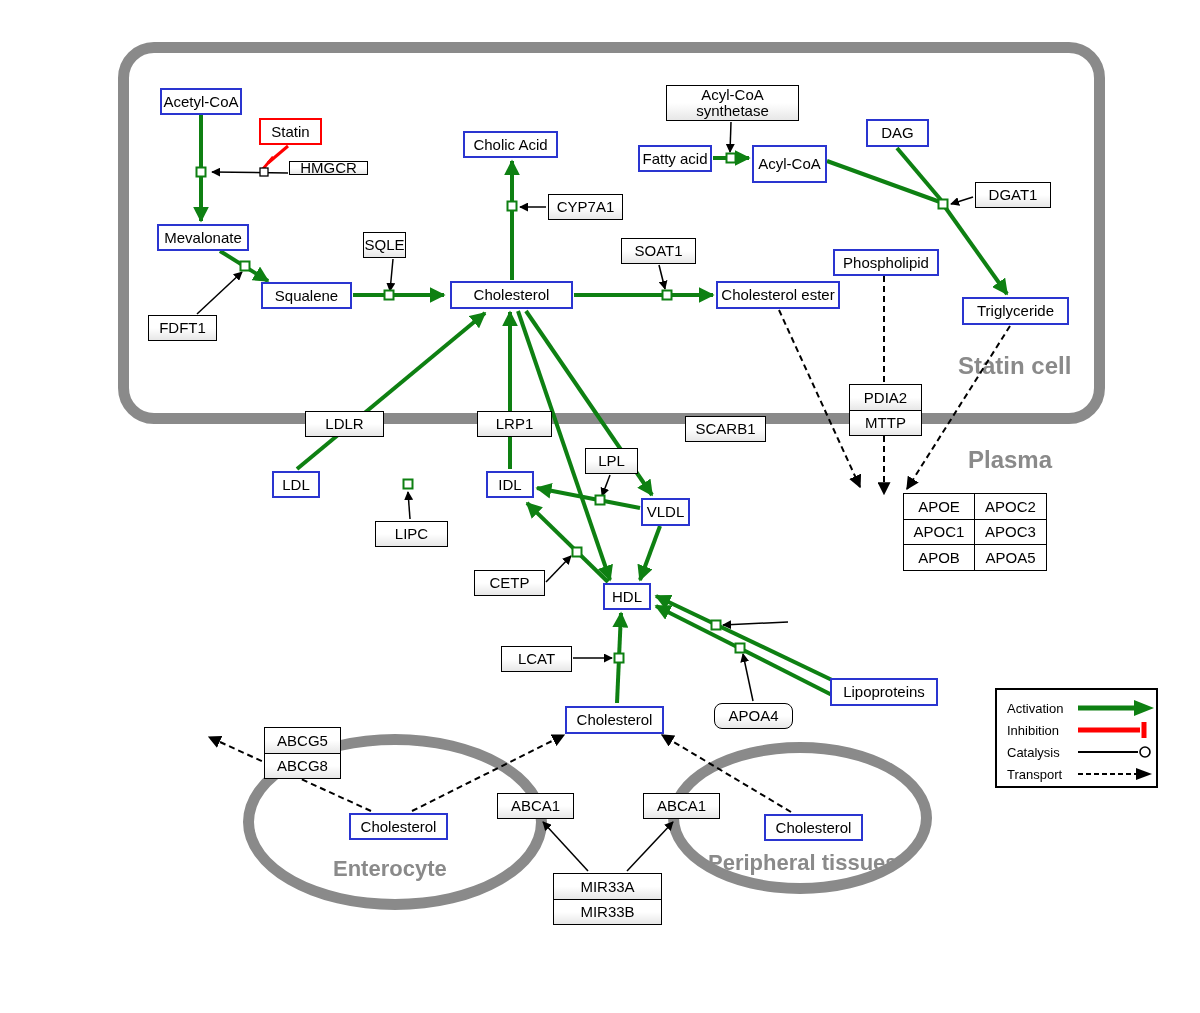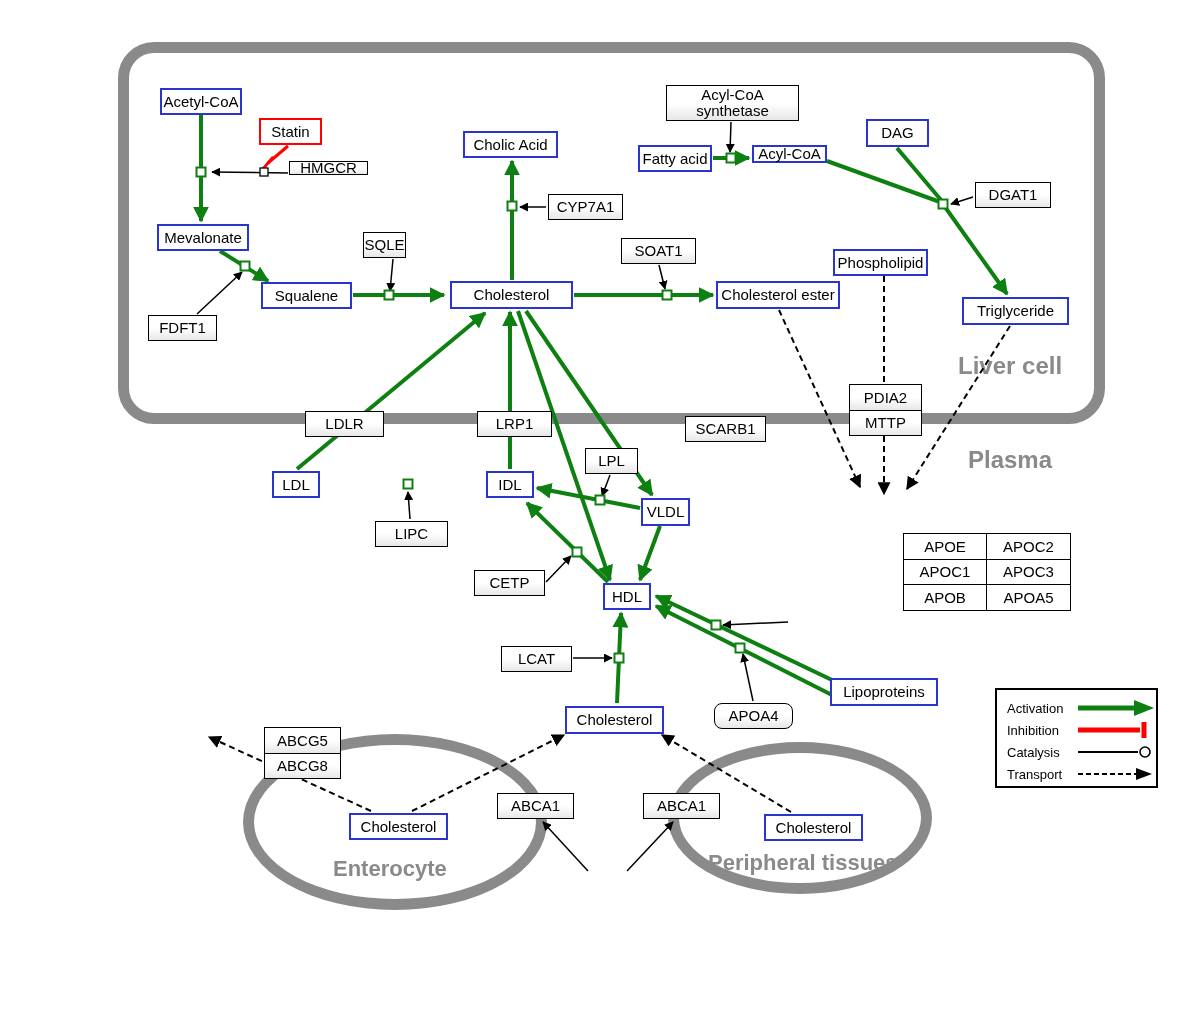--- a/index.html
+++ b/index.html
@@ -36,21 +36,21 @@
 </style>
 </head>
 <body>
 
 <div class="canvas">
 
   <div class="comp round" style="left:118px;top:42px;width:987px;height:382px;"></div>
   <div class="comp ell" style="left:243px;top:734px;width:304px;height:176px;"></div>
   <div class="comp ell" style="left:668px;top:742px;width:264px;height:152px;"></div>
 
-  <div class="comp-label" style="left:958px;top:352px;">Liver cell</div>
+  <div class="comp-label" style="left:958px;top:352px;">Statin cell</div>
   <div class="comp-label" style="left:968px;top:446px;">Plasma</div>
   <div class="comp-label" style="left:333px;top:856px;font-size:22px;">Enterocyte</div>
   <div class="comp-label" style="left:708px;top:850px;font-size:22px;">Peripheral tissues</div>
 
   <svg class="edges" width="1200" height="1013">
     <defs>
       <marker id="ag" viewBox="0 0 10 10" refX="9" refY="5" markerWidth="4" markerHeight="4" orient="auto">
         <path d="M0,0 L10,5 L0,10 Z" fill="#0e8012"></path>
       </marker>
       <marker id="ab" viewBox="0 0 10 10" refX="9" refY="5" markerWidth="6" markerHeight="6" orient="auto">
@@ -134,23 +134,23 @@
     </g>
   </svg>
 
   <div class="node m" style="left:160px;top:88px;width:82px;height:27px;">Acetyl-CoA</div>
   <div class="node m" style="left:157px;top:224px;width:92px;height:27px;">Mevalonate</div>
   <div class="node m" style="left:261px;top:282px;width:91px;height:27px;">Squalene</div>
   <div class="node m" style="left:463px;top:131px;width:95px;height:27px;">Cholic Acid</div>
   <div class="node m" style="left:450px;top:281px;width:123px;height:28px;">Cholesterol</div>
   <div class="node m" style="left:716px;top:281px;width:124px;height:28px;">Cholesterol ester</div>
   <div class="node m" style="left:638px;top:145px;width:74px;height:27px;">Fatty acid</div>
-  <div class="node m" style="left:752px;top:145px;width:75px;height:18px;">Acyl-CoA</div>
+  <div class="node m" style="left:752px;top:145px;width:75px;height:38px;">Acyl-CoA</div>
   <div class="node m" style="left:866px;top:119px;width:63px;height:28px;">DAG</div>
-  <div class="node m" style="left:833px;top:249px;width:95px;height:27px;">Phospholipid</div>
+  <div class="node m" style="left:833px;top:249px;width:106px;height:27px;">Phospholipid</div>
   <div class="node m" style="left:962px;top:297px;width:107px;height:28px;">Triglyceride</div>
   <div class="node m" style="left:272px;top:471px;width:48px;height:27px;">LDL</div>
   <div class="node m" style="left:486px;top:471px;width:48px;height:27px;">IDL</div>
   <div class="node m" style="left:641px;top:498px;width:49px;height:28px;">VLDL</div>
   <div class="node m" style="left:603px;top:583px;width:48px;height:27px;">HDL</div>
   <div class="node m" style="left:830px;top:678px;width:108px;height:28px;">Lipoproteins</div>
   <div class="node m" style="left:565px;top:706px;width:99px;height:28px;">Cholesterol</div>
   <div class="node m" style="left:349px;top:813px;width:99px;height:27px;">Cholesterol</div>
   <div class="node m" style="left:764px;top:814px;width:99px;height:27px;">Cholesterol</div>
 
@@ -175,22 +175,26 @@
   <div class="node e" style="left:643px;top:793px;width:77px;height:26px;">ABCA1</div>
 
   <div class="stack" style="left:849px;top:384px;width:73px;height:52px;">
     <div class="cell">PDIA2</div>
     <div class="cell">MTTP</div>
   </div>
   <div class="stack" style="left:264px;top:727px;width:77px;height:52px;">
     <div class="cell">ABCG5</div>
     <div class="cell">ABCG8</div>
   </div>
-
-  <div class="apo" style="left:903px;top:533px;width:168px;height:78px;">
+  <div class="stack" style="left:553px;top:873px;width:109px;height:52px;">
+    <div class="cell">MIR33A</div>
+    <div class="cell">MIR33B</div>
+  </div>
+
+  <div class="apo" style="left:903px;top:493px;width:144px;height:78px;">
     <div class="cell">APOE</div>
     <div class="cell">APOC2</div>
     <div class="cell">APOC1</div>
     <div class="cell">APOC3</div>
     <div class="cell">APOB</div>
     <div class="cell">APOA5</div>
   </div>
 
   <div class="legend" style="left:995px;top:688px;width:163px;height:100px;">
     <div class="lrow">

